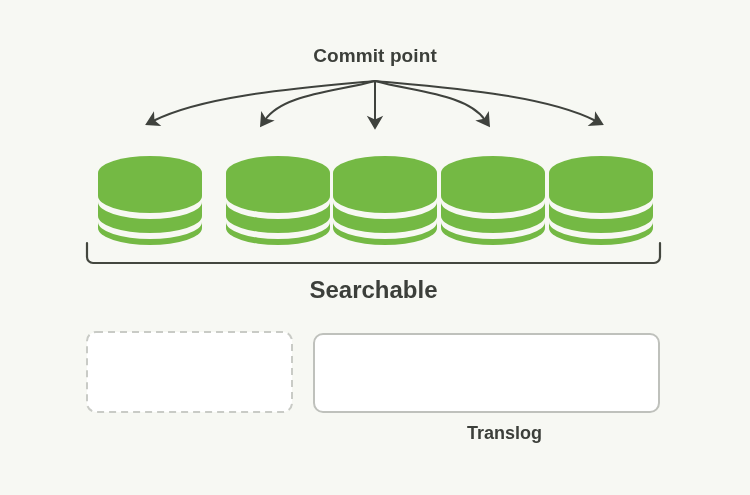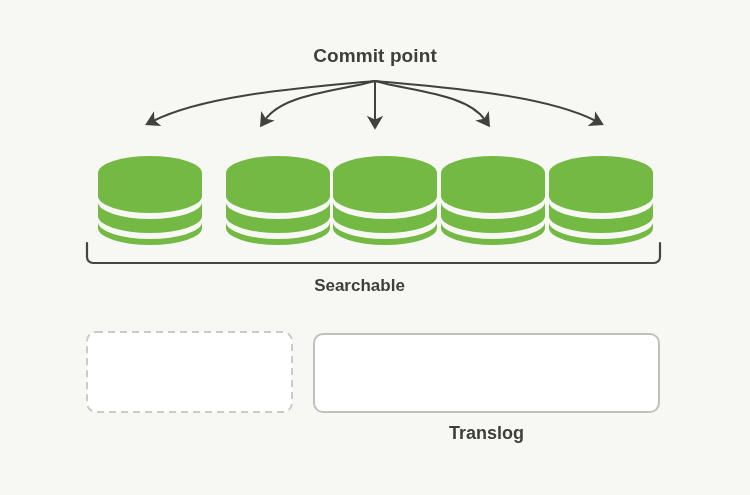--- a/index.html
+++ b/index.html
@@ -34,33 +34,33 @@
   }
   #commit-point-label {
     left: 0;
     top: 45;
     width: 750px;
     top: 45px;
     font-size: 19px;
     letter-spacing: 0.1px;
   }
   #searchable-label {
-    left: 72px;
+    left: 86px;
     top: 276px;
     width: 575px;
-    font-size: 17px;
+    font-size: 24px;
   }
   #buffer-label {
     left: 86px;
     top: 423px;
     width: 207px;
     font-size: 18px;
   }
   #translog-label {
-    left: 313px;
+    left: 331px;
     top: 423px;
     width: 347px;
     font-size: 18px;
   }
 </style>
 </head>
 <body>
 
 <div id="diagram">
 

